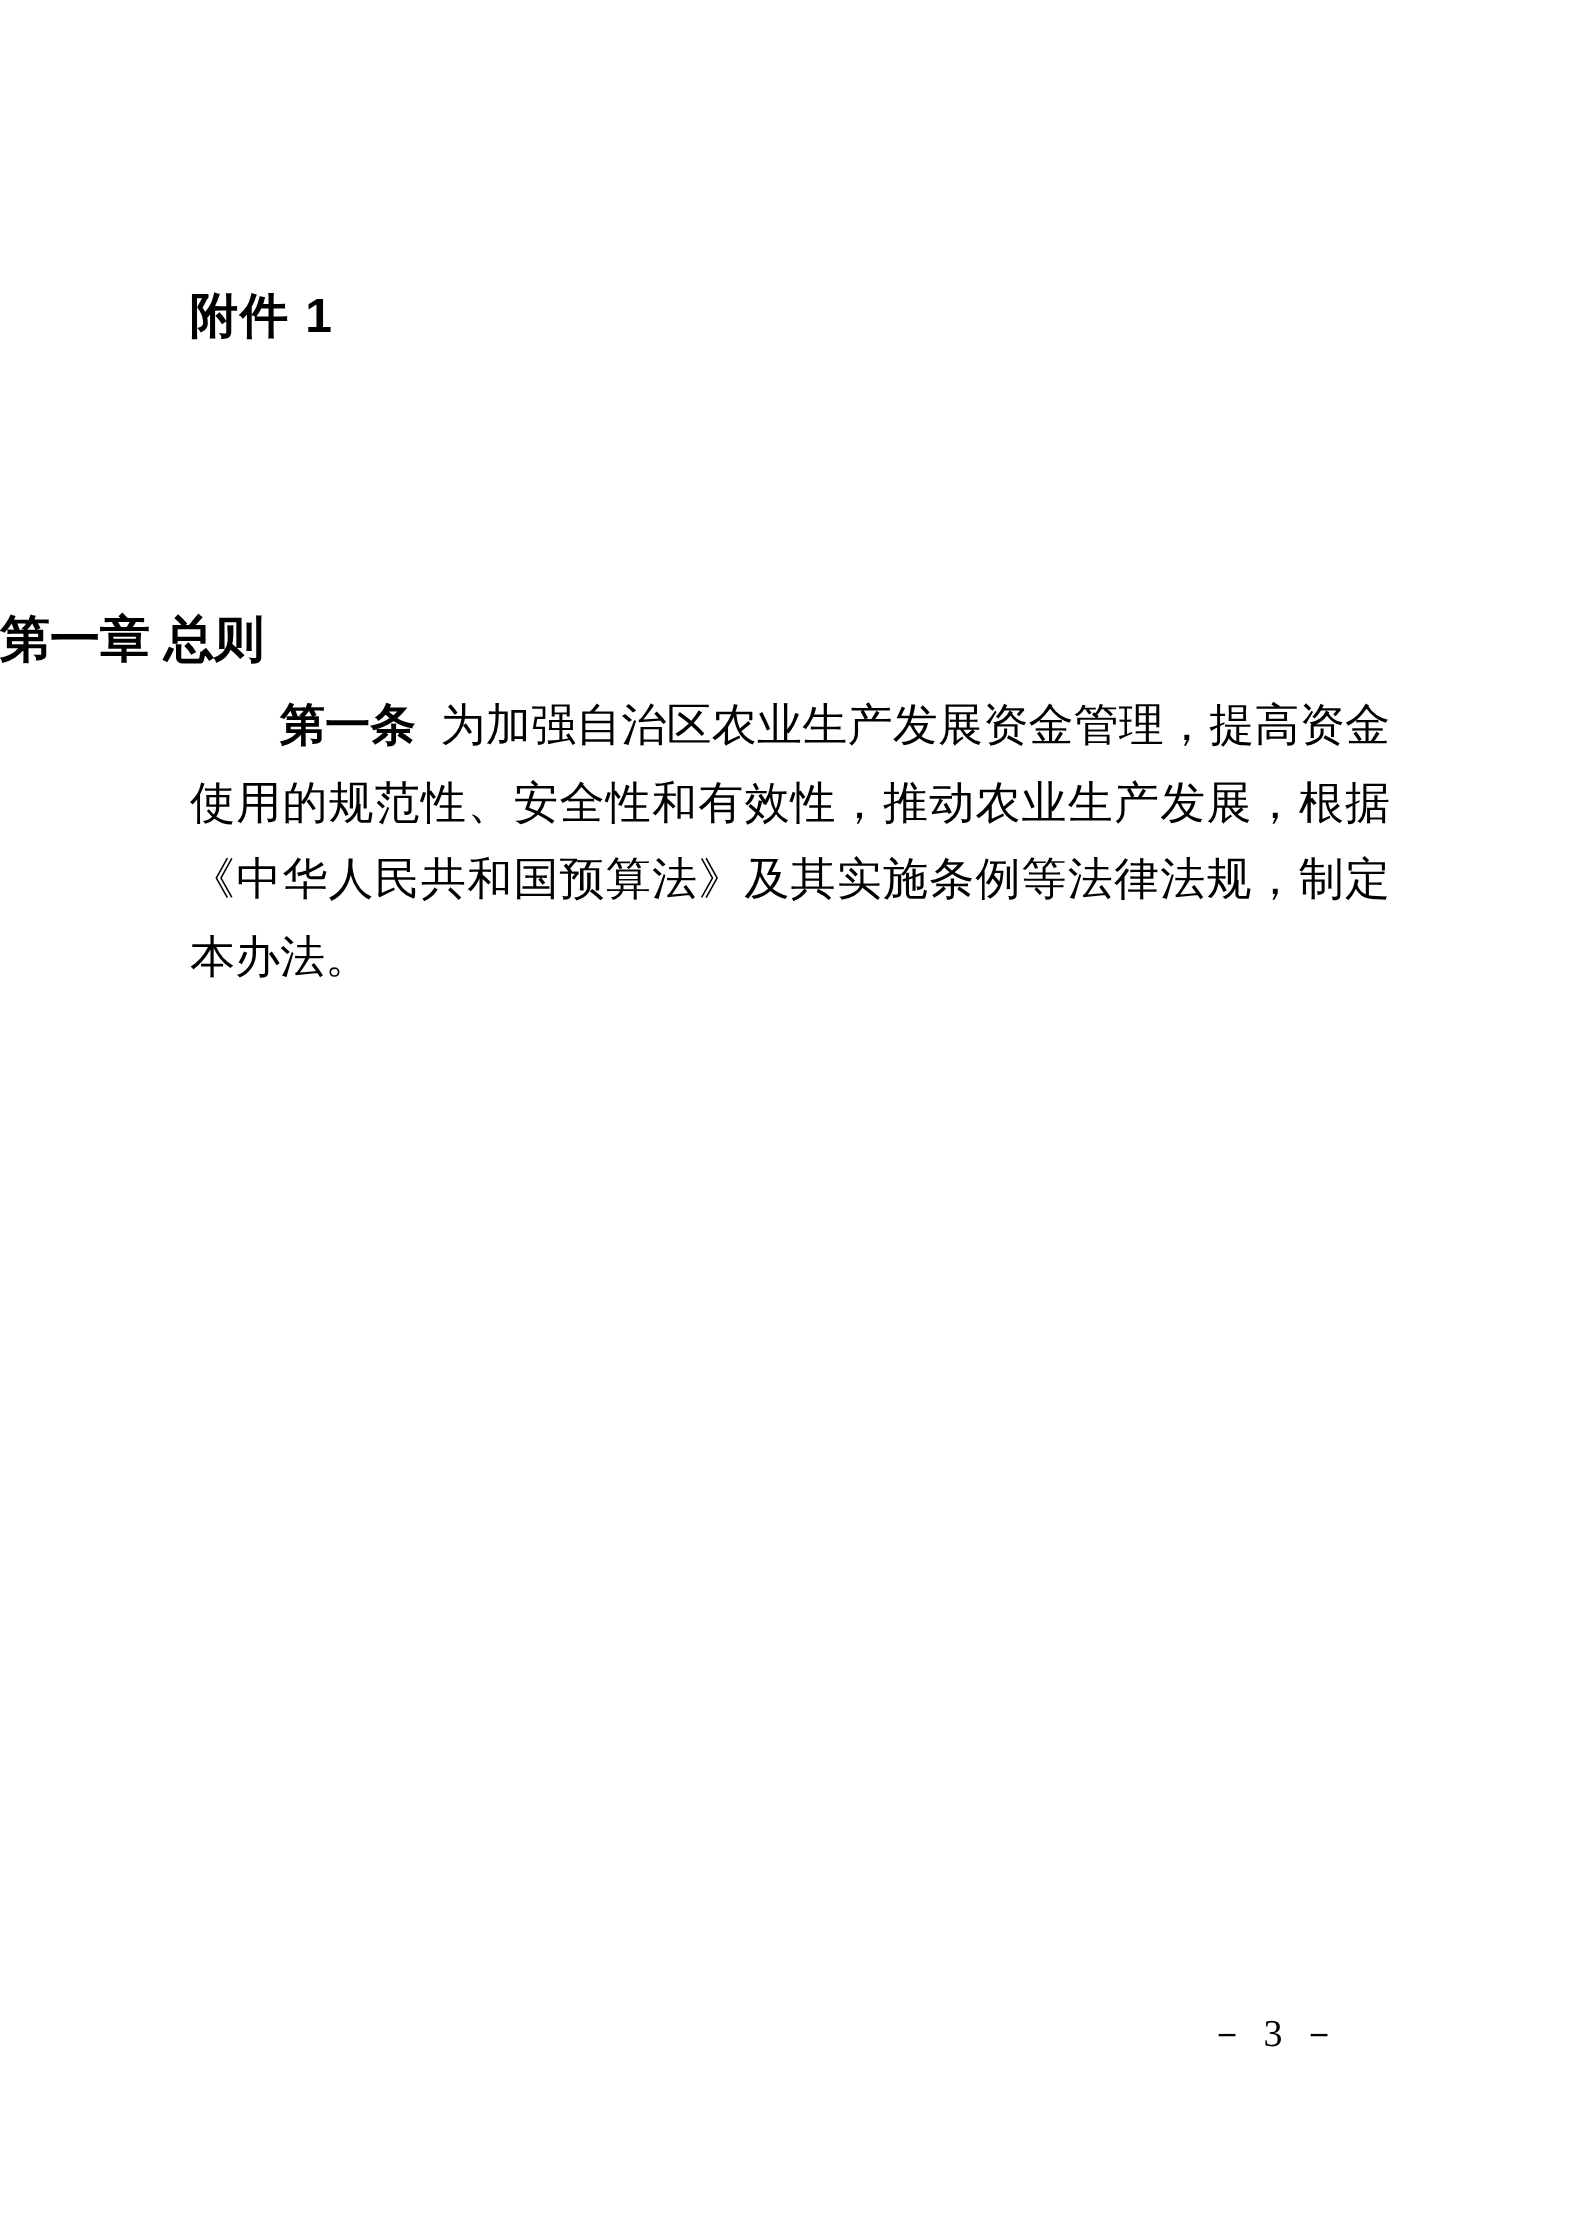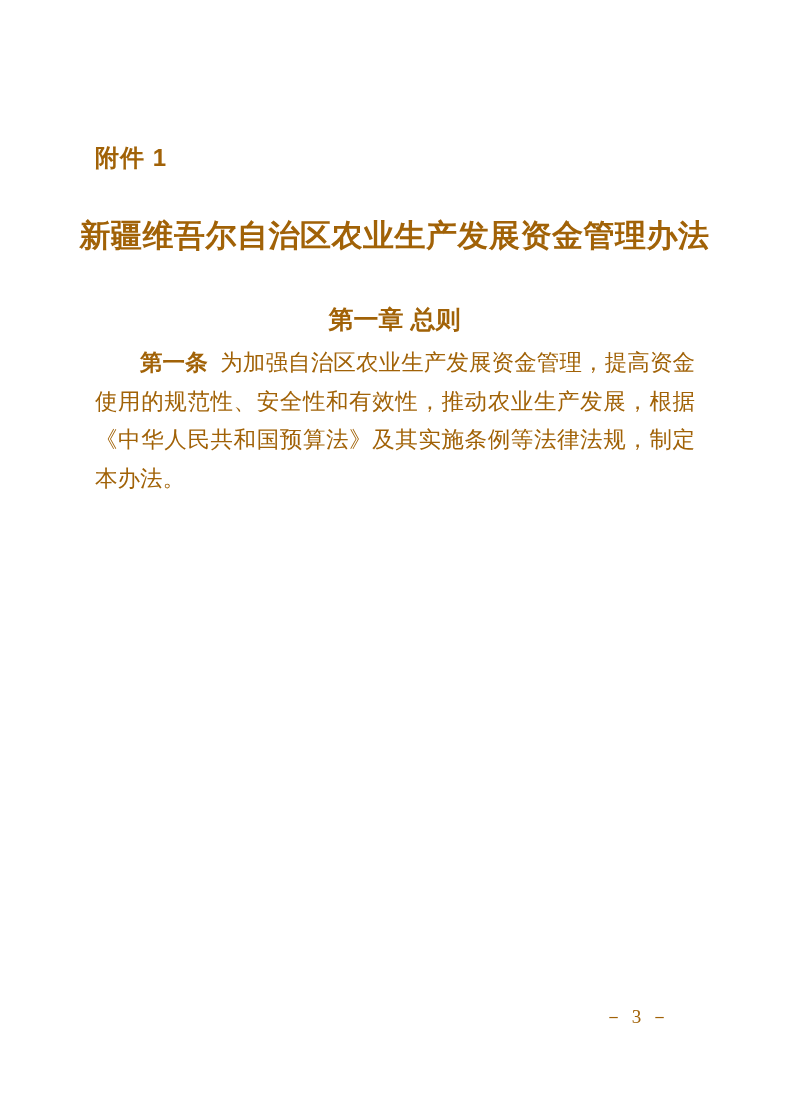--- a/index.html
+++ b/index.html
@@ -6,21 +6,21 @@
     margin: 0;
     padding: 0;
     background: #ffffff;
   }
   .page {
     position: relative;
     width: 789px;
     height: 1119px;
     background: #ffffff;
     overflow: hidden;
-    color: #a16207;
+    color: #000000;
   }
   .attachment {
     position: absolute;
     left: 95px;
     top: 142px;
     font-family: "Liberation Sans", sans-serif;
     font-weight: bold;
     font-size: 24px;
     letter-spacing: 1px;
   }
@@ -35,21 +35,21 @@
     font-weight: 900;
     font-size: 31px;
     letter-spacing: 0.5px;
   }
   .chapter {
     position: absolute;
     left: 0;
     right: 0;
     top: 303px;
     margin: 0;
-    text-align: center;
+    text-align: left;
     font-family: "Liberation Sans", sans-serif;
     font-weight: bold;
     font-size: 25px;
   }
   .doc-body {
     position: absolute;
     left: 95px;
     top: 344px;
     width: 600px;
     font-family: Liberation Serif, serif;
@@ -74,21 +74,20 @@
     font-size: 19px;
     letter-spacing: 2px;
   }
 </style>
 </head>
 <body>
 
 <div class="page">
   <div class="attachment">附件 1</div>
 
-  <h1 class="title">新疆维吾尔自治区农业生产发展资金管理办法</h1>
 
   <h2 class="chapter">第一章 总则</h2>
 
   <div class="doc-body">
   <p class="para"><span class="lead">第一条</span><span>为加强自治区农业生产发展资金管理，提高资金使用的规范性、安全性和有效性，推动农业生产发展，根据《中华人民共和国预算法》及其实施条例等法律法规，制定本办法。</span></p>
 
 
 
 
 </div>

